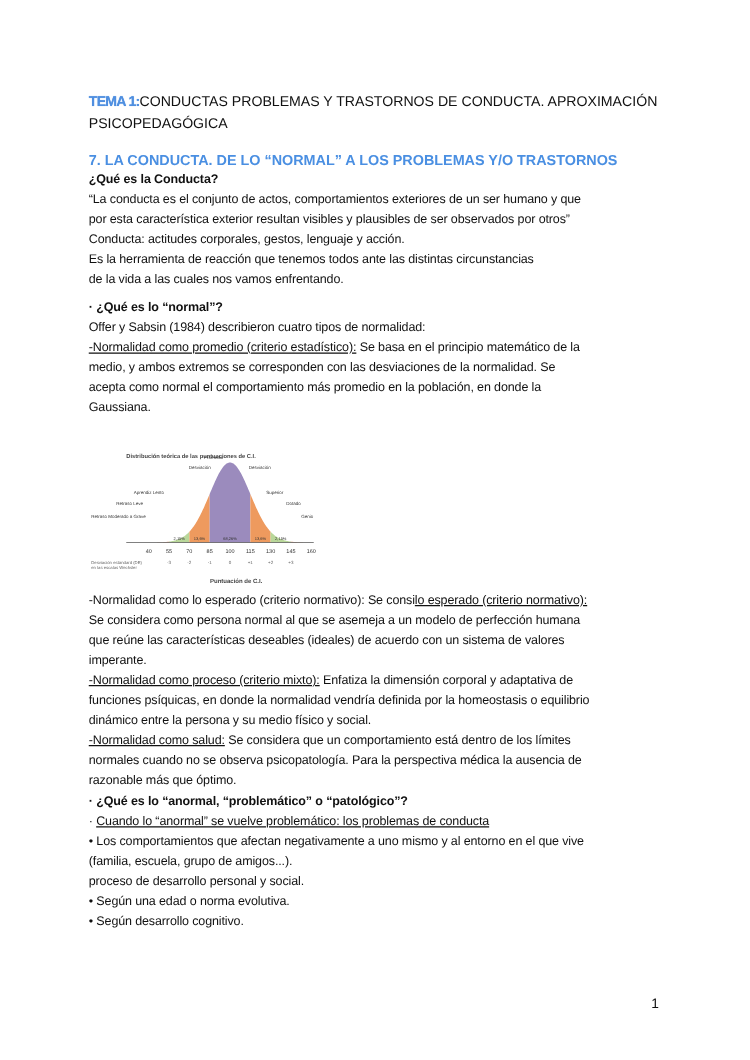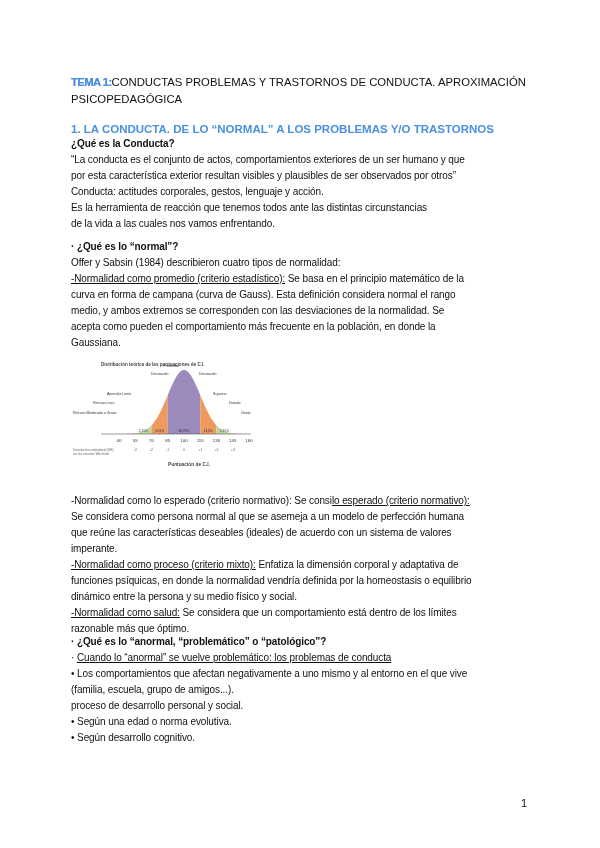--- a/index.html
+++ b/index.html
@@ -18,38 +18,37 @@
 </head>
 <body>
 
 <div class="page">
 
   <div class="title">
     <div><span class="tema">TEMA 1:</span><span>CONDUCTAS PROBLEMAS Y TRASTORNOS DE CONDUCTA. APROXIMACIÓN</span></div>
     <div>PSICOPEDAGÓGICA</div>
   </div>
 
-  <div class="sec1">1. LA CONDUCTA. DE LO “NORMAL” A LOS PROBLEMAS Y/O TRASTORNOS</div>
+  <div class="sec1">7. LA CONDUCTA. DE LO “NORMAL” A LOS PROBLEMAS Y/O TRASTORNOS</div>
 
   <div class="block" style="top:136px;">
     <div class="line b">¿Qué es la Conducta?</div>
     <div class="line">“La conducta es el conjunto de actos, comportamientos exteriores de un ser humano y que</div>
     <div class="line">por esta característica exterior resultan visibles y plausibles de ser observados por otros”</div>
     <div class="line">Conducta: actitudes corporales, gestos, lenguaje y acción.</div>
     <div class="line">Es la herramienta de reacción que tenemos todos ante las distintas circunstancias</div>
     <div class="line">de la vida a las cuales nos vamos enfrentando.</div>
   </div>
 
   <div class="block" style="top:239px;">
     <div class="line b">· ¿Qué es lo “normal”?</div>
     <div class="line">Offer y Sabsin (1984) describieron cuatro tipos de normalidad:</div>
     <div class="line"><span class="u">-Normalidad como promedio (criterio estadístico):</span><span> Se basa en el principio matemático de la</span></div>
-    <div class="line">curva en forma de campana (curva de Gauss). Esta definición considera normal el rango</div>
     <div class="line">medio, y ambos extremos se corresponden con las desviaciones de la normalidad. Se</div>
-    <div class="line">acepta como pueden el comportamiento más frecuente en la población, en donde la</div>
+    <div class="line">acepta como normal el comportamiento más promedio en la población, en donde la</div>
     <div class="line">Gaussiana.</div>
   </div>
 
   <svg class="chart" id="iq-chart" viewBox="0 0 232 110">
     <text x="30" y="8" font-size="4.6" font-weight="bold" fill="#444">Distribución teórica de las puntuaciones de C.I.</text>
     <g id="areas">
         <path d="M48,76 L48.00,75.98 L48.54,75.98 L49.08,75.97 L49.63,75.97 L50.17,75.96 L50.71,75.96 L51.25,75.95 L51.79,75.95 L52.33,75.94 L52.88,75.93 L53.42,75.92 L53.96,75.91 L54.50,75.90 L55.04,75.89 L55.58,75.88 L56.13,75.86 L56.67,75.84 L57.21,75.82 L57.75,75.80 L58.29,75.78 L58.83,75.75 L59.38,75.72 L59.92,75.69 L60.46,75.66 L61.00,75.62 L61.54,75.57 L62.08,75.53 L62.63,75.48 L63.17,75.42 L63.71,75.36 L64.25,75.29 L64.25,76 Z" fill="#e6a88a"></path>
         <path d="M64.25,76 L64.25,75.29 L64.79,75.21 L65.33,75.13 L65.88,75.05 L66.42,74.95 L66.96,74.84 L67.50,74.73 L68.04,74.61 L68.58,74.47 L69.13,74.33 L69.67,74.17 L70.21,74.00 L70.75,73.82 L71.29,73.63 L71.83,73.41 L72.38,73.19 L72.92,72.95 L73.46,72.69 L74.00,72.41 L74.54,72.11 L75.08,71.79 L75.63,71.46 L76.17,71.10 L76.71,70.71 L77.25,70.31 L77.79,69.88 L78.33,69.42 L78.88,68.94 L79.42,68.44 L79.96,67.90 L80.50,67.34 L80.5,76 Z" fill="#b9d79a"></path>
         <text x="72.375" y="74" font-size="3.2" text-anchor="middle" fill="#333">2,15%</text>
         <path d="M80.5,76 L80.50,67.34 L81.04,66.75 L81.58,66.13 L82.13,65.47 L82.67,64.79 L83.21,64.08 L83.75,63.33 L84.29,62.56 L84.83,61.75 L85.38,60.91 L85.92,60.04 L86.46,59.14 L87.00,58.21 L87.54,57.24 L88.08,56.25 L88.63,55.22 L89.17,54.17 L89.71,53.09 L90.25,51.98 L90.79,50.85 L91.33,49.69 L91.88,48.51 L92.42,47.31 L92.96,46.09 L93.50,44.85 L94.04,43.59 L94.58,42.33 L95.13,41.05 L95.67,39.77 L96.21,38.48 L96.75,37.18 L96.75,76 Z" fill="#ee9a5e"></path>
@@ -92,29 +91,30 @@
         <text x="158" y="46" font-size="3.6" text-anchor="start" fill="#333">Dotado</text>
         <text x="170" y="56" font-size="3.6" text-anchor="start" fill="#333">Genio</text>
         <text x="80" y="17" font-size="3.6" fill="#333">Desviación</text>
         <text x="128" y="17" font-size="3.6" fill="#333">Desviación</text>
       </g>
     <text x="2" y="93" font-size="3.4" fill="#666">Desviación estándard (DE)</text>
     <text x="2" y="97" font-size="3.4" fill="#666">en las escalas Wechsler</text>
     <text x="97" y="108" font-size="4.8" font-weight="bold" fill="#444">Puntuación de C.I.</text>
   </svg>
 
-  <div class="block" style="top:473px;margin-top:20px;">
+  <div class="block" style="top:473px;">
     <div class="line"><span>-Normalidad como lo esperado (criterio normativo): Se consi</span><span class="u">lo esperado (criterio normativo):</span></div>
     <div class="line">Se considera como persona normal al que se asemeja a un modelo de perfección humana</div>
     <div class="line">que reúne las características deseables (ideales) de acuerdo con un sistema de valores</div>
     <div class="line">imperante.</div>
     <div class="line"><span class="u">-Normalidad como proceso (criterio mixto):</span><span> Enfatiza la dimensión corporal y adaptativa de</span></div>
     <div class="line">funciones psíquicas, en donde la normalidad vendría definida por la homeostasis o equilibrio</div>
     <div class="line">dinámico entre la persona y su medio físico y social.</div>
     <div class="line"><span class="u">-Normalidad como salud:</span><span> Se considera que un comportamiento está dentro de los límites</span></div>
+    <div class="line">normales cuando no se observa psicopatología. Para la perspectiva médica la ausencia de</div>
     <div class="line">razonable más que óptimo.</div>
   </div>
 
   <div class="block" style="top:634px;">
     <div class="line b">· ¿Qué es lo “anormal, “problemático” o “patológico”?</div>
     <div class="line"><span>· </span><span class="u">Cuando lo “anormal” se vuelve problemático: los problemas de conducta</span></div>
     <div class="line">• Los comportamientos que afectan negativamente a uno mismo y al entorno en el que vive</div>
     <div class="line">(familia, escuela, grupo de amigos...).</div>
     <div class="line">proceso de desarrollo personal y social.</div>
     <div class="line">• Según una edad o norma evolutiva.</div>

